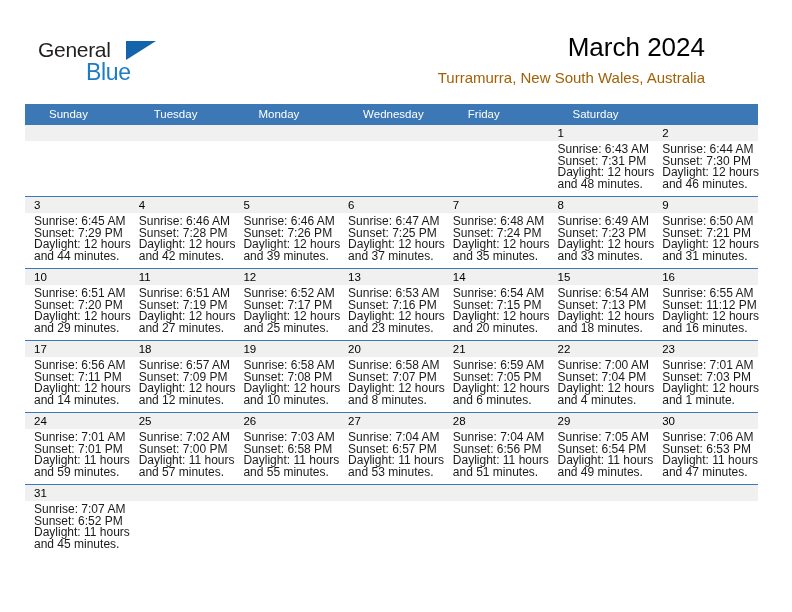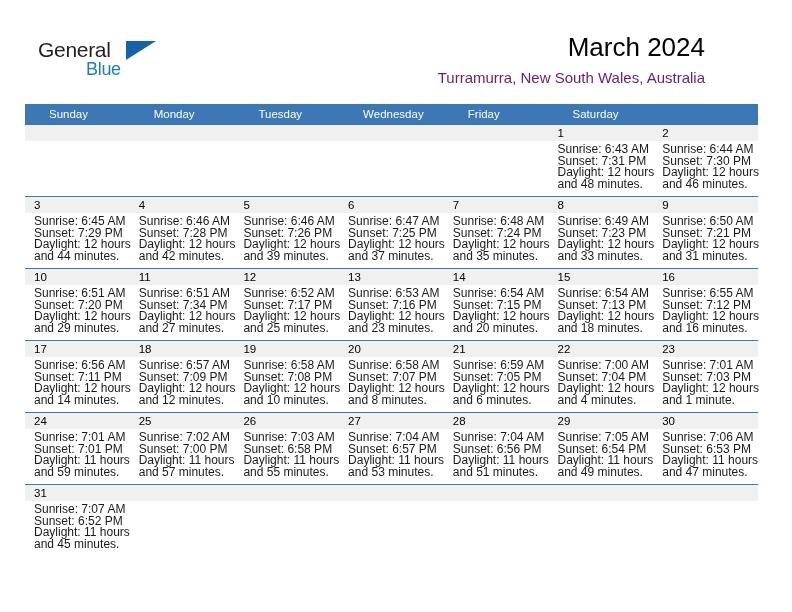--- a/index.html
+++ b/index.html
@@ -42,21 +42,21 @@
     top: 0;
     font-size: 21px;
     letter-spacing: -0.3px;
     color: #231f20;
     font-family: "Liberation Sans", sans-serif;
   }
   .logo-blue {
     position: absolute;
     left: 48px;
     top: 21px;
-    font-size: 18px;
+    font-size: 23px;
     letter-spacing: -0.3px;
     color: #1c7cc4;
     font-family: "Liberation Sans", sans-serif;
   }
   .logo-tri {
     position: absolute;
     left: 88px;
     top: 3px;
     width: 0;
     height: 0;
@@ -71,21 +71,21 @@
     text-align: right;
   }
   .cal-title {
     font-size: 26px;
     color: #000000;
     line-height: 30px;
     white-space: nowrap;
   }
   .cal-subtitle {
     font-size: 15px;
-    color: #701a75;
+    color: #a16207;
     line-height: 20px;
     margin-top: 6px;
     white-space: nowrap;
   }
 
   
   .calendar {
     position: absolute;
     left: 25px;
     top: 104px;
@@ -151,22 +151,22 @@
       <div class="cal-title">March 2024</div>
       <div class="cal-subtitle">Turramurra, New South Wales, Australia</div>
     </div>
 
   </div>
 
   <div class="calendar">
 
     <div class="dow-row">
       <div class="dow">Sunday</div>
+      <div class="dow">Tuesday</div>
       <div class="dow">Monday</div>
-      <div class="dow">Tuesday</div>
       <div class="dow">Wednesday</div>
       <div class="dow">Friday</div>
       <div class="dow">Saturday</div>
     </div>
 
     <div id="weeks-container">
         <div class="week first">
           <div class="cell empty">
             <div class="daynum-band"></div>
           </div>
@@ -273,21 +273,21 @@
               <div>Sunrise: 6:51 AM</div>
               <div>Sunset: 7:20 PM</div>
               <div>Daylight: 12 hours</div>
               <div>and 29 minutes.</div>
             </div>
           </div>
           <div class="cell">
             <div class="daynum-band">11</div>
             <div class="cell-body">
               <div>Sunrise: 6:51 AM</div>
-              <div>Sunset: 7:34 PM</div>
+              <div>Sunset: 7:19 PM</div>
               <div>Daylight: 12 hours</div>
               <div>and 27 minutes.</div>
             </div>
           </div>
           <div class="cell">
             <div class="daynum-band">12</div>
             <div class="cell-body">
               <div>Sunrise: 6:52 AM</div>
               <div>Sunset: 7:17 PM</div>
               <div>Daylight: 12 hours</div>
@@ -318,21 +318,21 @@
               <div>Sunrise: 6:54 AM</div>
               <div>Sunset: 7:13 PM</div>
               <div>Daylight: 12 hours</div>
               <div>and 18 minutes.</div>
             </div>
           </div>
           <div class="cell">
             <div class="daynum-band">16</div>
             <div class="cell-body">
               <div>Sunrise: 6:55 AM</div>
-              <div>Sunset: 7:12 PM</div>
+              <div>Sunset: 11:12 PM</div>
               <div>Daylight: 12 hours</div>
               <div>and 16 minutes.</div>
             </div>
           </div>
         </div>
         <div class="week">
           <div class="cell">
             <div class="daynum-band">17</div>
             <div class="cell-body">
               <div>Sunrise: 6:56 AM</div>

